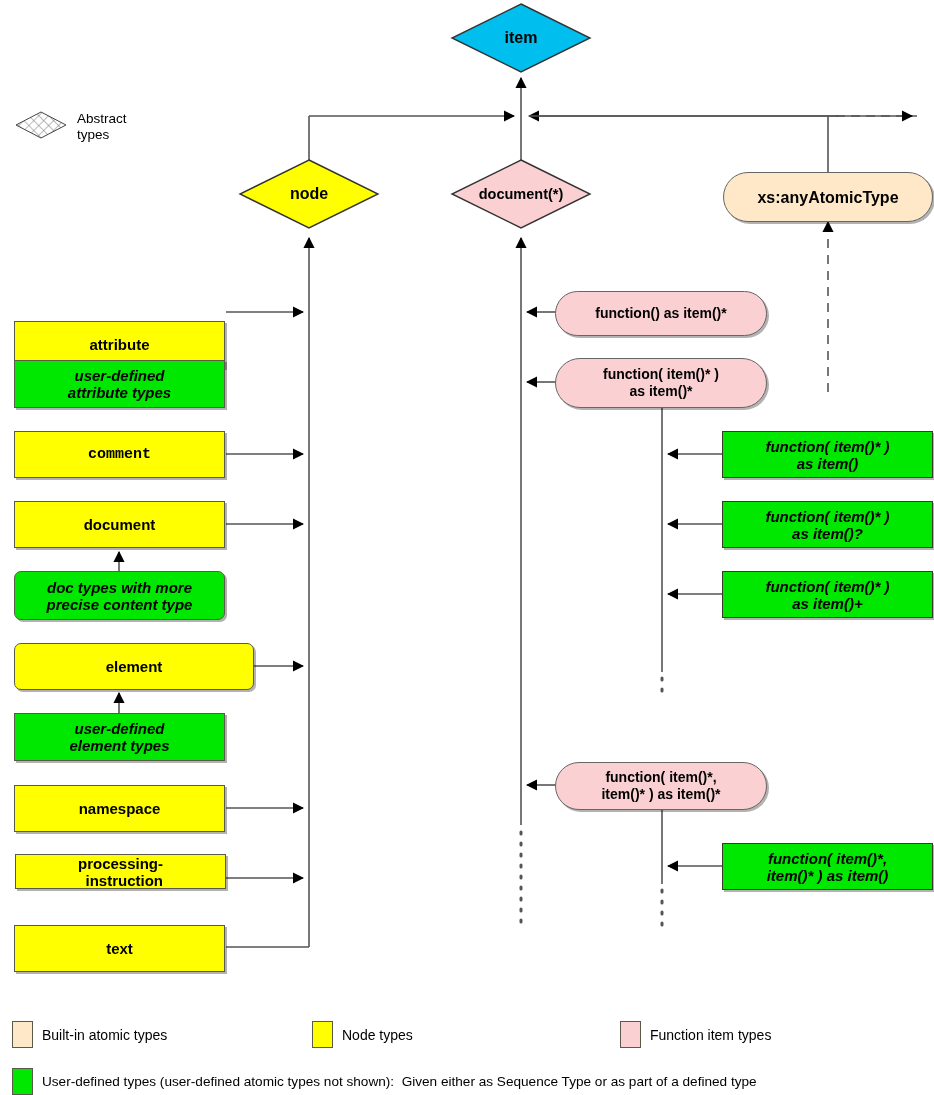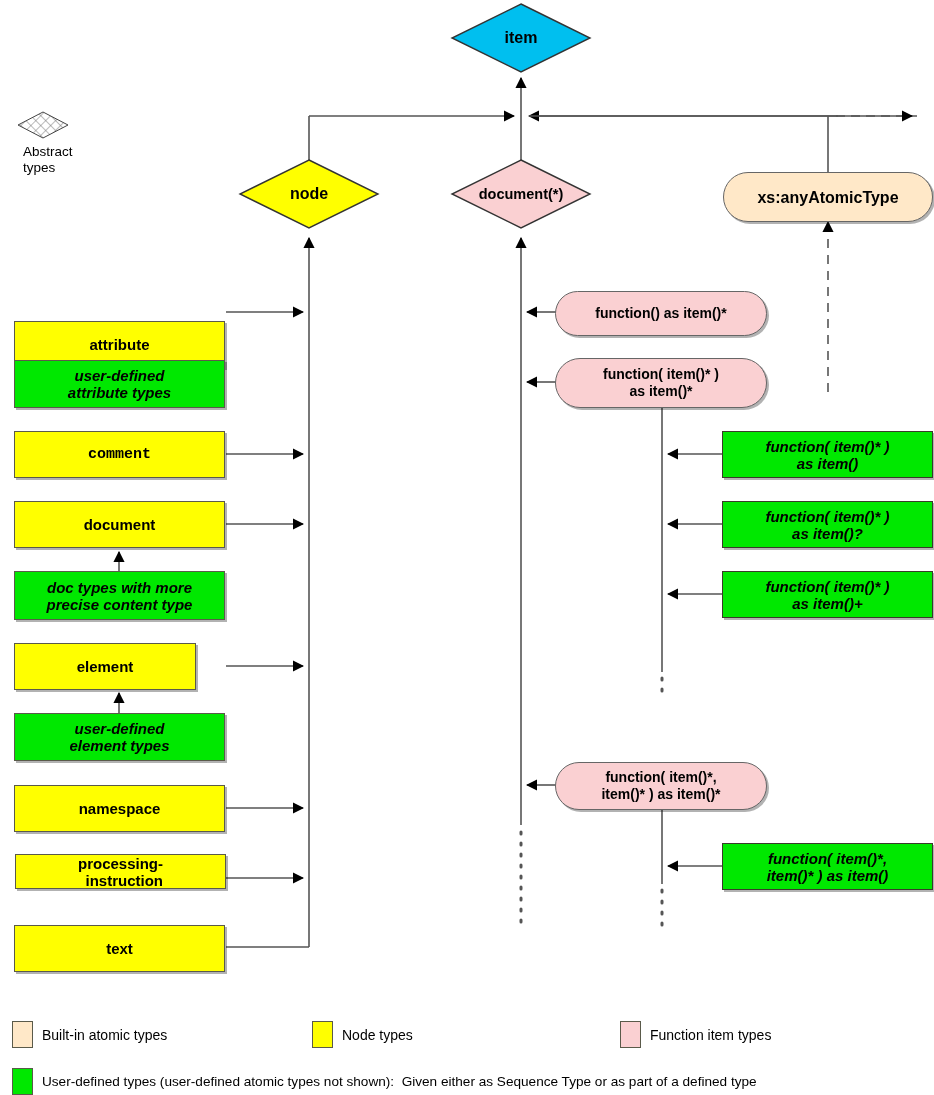--- a/index.html
+++ b/index.html
@@ -36,21 +36,20 @@
     line-height: 20.5px;
     color: #000;
     white-space: pre;
   }
 
   
   .key-row {
     position: absolute;
     display: flex;
     align-items: center;
-    flex-direction: column;
   }
   .key-text {
     font-size: 13.5px;
     line-height: 16px;
     color: #000;
     white-space: pre;
     margin-left: 9px;
   }
   .key-diamond-wrap, .key-round-wrap { width: 54px; }
 
@@ -243,24 +242,24 @@
 
   <div class="box node" style="left:14px; top:289px; width:211px; height:47px;margin-top:32px;">attribute</div>
 
   <div class="box userdef" style="left:14px; top:360px; width:211px; height:48px;">user-defined
 attribute types</div>
 
   <div class="box node" style="left:14px; top:431px; width:211px; height:47px;font-family:Liberation Mono, monospace;">comment</div>
 
   <div class="box node" style="left:14px; top:501px; width:211px; height:47px;">document</div>
 
-  <div class="box userdef" style="left:14px; top:571px; width:211px; height:49px;">doc types with more
+  <div class="box userdef" style="left:14px; top:571px; width:211px; height:49px;border-radius:7px;">doc types with more
 precise content type</div>
 
-  <div class="box node" style="left:14px; top:643px; width:182px; height:47px;">element</div>
+  <div class="box node" style="left:14px; top:643px; width:240px; height:47px;border-radius:7px;">element</div>
 
   <div class="box userdef" style="left:14px; top:713px; width:211px; height:48px;">user-defined
 element types</div>
 
   <div class="box node" style="left:14px; top:785px; width:211px; height:47px;">namespace</div>
 
   <div class="box node" style="left:15px; top:854px; width:211px; height:35px;text-align:right;">processing-
 instruction</div>
 
   <div class="box node" style="left:14px; top:925px; width:211px; height:47px;">text</div>

